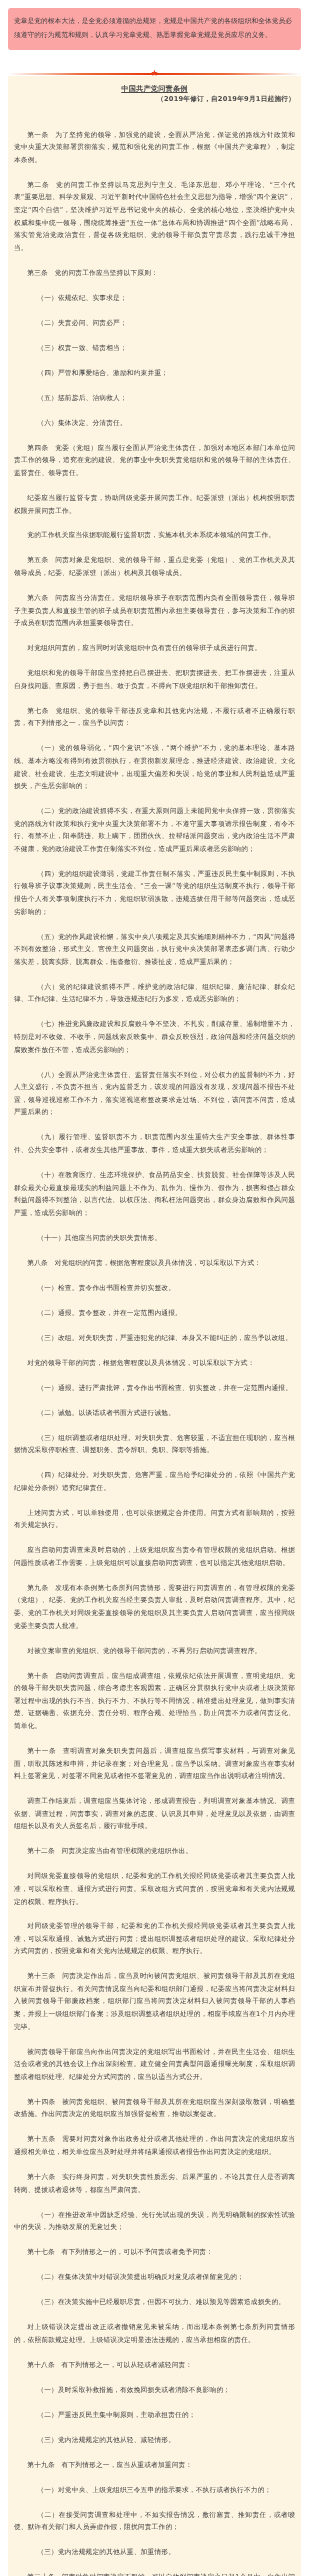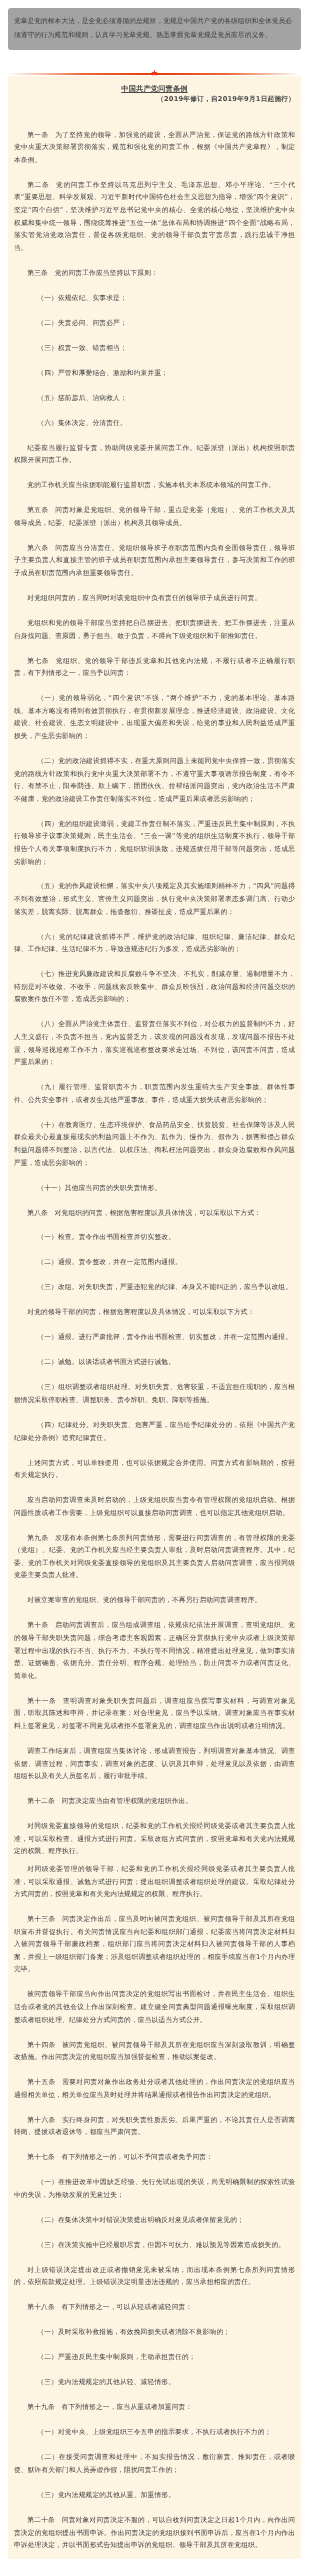--- a/index.html
+++ b/index.html
@@ -3,21 +3,21 @@
   <meta charset="utf-8">
   <style>
     html, body { margin: 0; padding: 0; background: #ffffff; }
     body {
       width: 309px;
       font-family: "DejaVu Sans", "Liberation Sans", sans-serif;
       color: #3a3a3a;
     }
     .wrap { padding: 8.2px 7.7px 8.2px 7.7px; }
     .intro {
-      background: #a3a3a3;
+      background: #fca5a5;
       border-radius: 3.1px;
       padding: 6.2px 6.2px 7.2px 6.2px;
       font-size: 6.7px;
       line-height: 14px;
       color: #3b3b3b;
       letter-spacing: 0.1px;
     }
     .divider-wrap {
       position: relative;
       margin-top: 20.6px;
@@ -63,21 +63,21 @@
       font-size: 6.7px;
       line-height: 10.3px;
       color: #4a4a4a;
       margin-bottom: 24px;
     }
     .para {
       text-indent: 2em;
       margin: 0 0 12.4px 0;
     }
     .para.item { text-indent: 3.5em; }
-    .para.tight { margin-bottom: 5px; }
+    .para.tight { margin-bottom: 12px; }
     .para:last-child { margin-bottom: 0; }
     .art-label { margin-right: 1em; font-family: Liberation Mono, monospace; }
   </style>
 </head>
 <body>
 
 <div class="wrap">
   <div class="intro">
     <span>党章是党的根本大法，是全党必须遵循的总规矩，党规是中国共产党的各级组织和全体党员必须遵守的行为规范和规则，认真学习党章党规、熟悉掌握党章党规是党员应尽的义务。</span>
   </div>
@@ -93,20 +93,21 @@
     <div id="reg-body">
         <div class="para"><span class="art-label">第一条</span><span>为了坚持党的领导，加强党的建设，全面从严治党，保证党的路线方针政策和党中央重大决策部署贯彻落实，规范和强化党的问责工作，根据《中国共产党章程》，制定本条例。</span></div>
         <div class="para"><span class="art-label">第二条</span><span>党的问责工作坚持以马克思列宁主义、毛泽东思想、邓小平理论、“三个代表”重要思想、科学发展观、习近平新时代中国特色社会主义思想为指导，增强“四个意识”，坚定“四个自信”，坚决维护习近平总书记党中央的核心、全党的核心地位，坚决维护党中央权威和集中统一领导，围绕统筹推进“五位一体”总体布局和协调推进“四个全面”战略布局，落实管党治党政治责任，督促各级党组织、党的领导干部负责守责尽责，践行忠诚干净担当。</span></div>
         <div class="para"><span class="art-label">第三条</span><span>党的问责工作应当坚持以下原则：</span></div>
         <div class="para item"><span>（一）依规依纪、实事求是；</span></div>
         <div class="para item"><span>（二）失责必问、问责必严；</span></div>
         <div class="para item"><span>（三）权责一致、错责相当；</span></div>
         <div class="para item"><span>（四）严管和厚爱结合、激励和约束并重；</span></div>
         <div class="para item"><span>（五）惩前毖后、治病救人；</span></div>
         <div class="para item"><span>（六）集体决定、分清责任。</span></div>
+        <div class="para"><span class="art-label">第四条</span><span>党委（党组）应当履行全面从严治党主体责任，加强对本地区本部门本单位问责工作的领导，追究在党的建设、党的事业中失职失责党组织和党的领导干部的主体责任、监督责任、领导责任。</span></div>
         <div class="para"><span>纪委应当履行监督专责，协助同级党委开展问责工作。纪委派驻（派出）机构按照职责权限开展问责工作。</span></div>
         <div class="para"><span>党的工作机关应当依据职能履行监督职责，实施本机关本系统本领域的问责工作。</span></div>
         <div class="para"><span class="art-label">第五条</span><span>问责对象是党组织、党的领导干部，重点是党委（党组）、党的工作机关及其领导成员，纪委、纪委派驻（派出）机构及其领导成员。</span></div>
         <div class="para"><span class="art-label">第六条</span><span>问责应当分清责任。党组织领导班子在职责范围内负有全面领导责任，领导班子主要负责人和直接主管的班子成员在职责范围内承担主要领导责任，参与决策和工作的班子成员在职责范围内承担重要领导责任。</span></div>
         <div class="para"><span>对党组织问责的，应当同时对该党组织中负有责任的领导班子成员进行问责。</span></div>
         <div class="para"><span>党组织和党的领导干部应当坚持把自己摆进去、把职责摆进去、把工作摆进去，注重从自身找问题、查原因，勇于担当、敢于负责，不得向下级党组织和干部推卸责任。</span></div>
         <div class="para"><span class="art-label">第七条</span><span>党组织、党的领导干部违反党章和其他党内法规，不履行或者不正确履行职责，有下列情形之一，应当予以问责：</span></div>
         <div class="para item"><span>（一）党的领导弱化，“四个意识”不强，“两个维护”不力，党的基本理论、基本路线、基本方略没有得到有效贯彻执行，在贯彻新发展理念，推进经济建设、政治建设、文化建设、社会建设、生态文明建设中，出现重大偏差和失误，给党的事业和人民利益造成严重损失，产生恶劣影响的；</span></div>
         <div class="para item"><span>（二）党的政治建设抓得不实，在重大原则问题上未能同党中央保持一致，贯彻落实党的路线方针政策和执行党中央重大决策部署不力，不遵守重大事项请示报告制度，有令不行、有禁不止，阳奉阴违、欺上瞒下，团团伙伙、拉帮结派问题突出，党内政治生活不严肃不健康，党的政治建设工作责任制落实不到位，造成严重后果或者恶劣影响的；</span></div>
         <div class="para item"><span>（四）党的组织建设薄弱，党建工作责任制不落实，严重违反民主集中制原则，不执行领导班子议事决策规则，民主生活会、“三会一课”等党的组织生活制度不执行，领导干部报告个人有关事项制度执行不力，党组织软弱涣散，违规选拔任用干部等问题突出，造成恶劣影响的；</span></div>
@@ -134,22 +135,22 @@
         <div class="para"><span class="art-label">第十一条</span><span>查明调查对象失职失责问题后，调查组应当撰写事实材料，与调查对象见面，听取其陈述和申辩，并记录在案；对合理意见，应当予以采纳。调查对象应当在事实材料上签署意见，对签署不同意见或者拒不签署意见的，调查组应当作出说明或者注明情况。</span></div>
         <div class="para"><span>调查工作结束后，调查组应当集体讨论，形成调查报告，列明调查对象基本情况、调查依据、调查过程，问责事实，调查对象的态度、认识及其申辩，处理意见以及依据，由调查组组长以及有关人员签名后，履行审批手续。</span></div>
         <div class="para"><span class="art-label">第十二条</span><span>问责决定应当由有管理权限的党组织作出。</span></div>
         <div class="para tight"><span>对同级党委直接领导的党组织，纪委和党的工作机关报经同级党委或者其主要负责人批准，可以采取检查、通报方式进行问责。采取改组方式问责的，按照党章和有关党内法规规定的权限、程序执行。</span></div>
         <div class="para"><span>对同级党委管理的领导干部，纪委和党的工作机关报经同级党委或者其主要负责人批准，可以采取通报、诫勉方式进行问责；提出组织调整或者组织处理的建议。采取纪律处分方式问责的，按照党章和有关党内法规规定的权限、程序执行。</span></div>
         <div class="para"><span class="art-label">第十三条</span><span>问责决定作出后，应当及时向被问责党组织、被问责领导干部及其所在党组织宣布并督促执行。有关问责情况应当向纪委和组织部门通报，纪委应当将问责决定材料归入被问责领导干部廉政档案，组织部门应当将问责决定材料归入被问责领导干部的人事档案，并报上一级组织部门备案；涉及组织调整或者组织处理的，相应手续应当在1个月内办理完毕。</span></div>
         <div class="para"><span>被问责领导干部应当向作出问责决定的党组织写出书面检讨，并在民主生活会、组织生活会或者党的其他会议上作出深刻检查。建立健全问责典型问题通报曝光制度，采取组织调整或者组织处理、纪律处分方式问责的，应当以适当方式公开。</span></div>
         <div class="para"><span class="art-label">第十四条</span><span>被问责党组织、被问责领导干部及其所在党组织应当深刻汲取教训，明确整改措施。作出问责决定的党组织应当加强督促检查，推动以案促改。</span></div>
         <div class="para"><span class="art-label">第十五条</span><span>需要对问责对象作出政务处分或者其他处理的，作出问责决定的党组织应当通报相关单位，相关单位应当及时处理并将结果通报或者报告作出问责决定的党组织。</span></div>
         <div class="para"><span class="art-label">第十六条</span><span>实行终身问责，对失职失责性质恶劣、后果严重的，不论其责任人是否调离转岗、提拔或者退休等，都应当严肃问责。</span></div>
+        <div class="para item"><span>（一）在推进改革中因缺乏经验、先行先试出现的失误，尚无明确限制的探索性试验中的失误，为推动发展的无意过失；</span></div>
         <div class="para"><span class="art-label">第十七条</span><span>有下列情形之一的，可以不予问责或者免予问责：</span></div>
-        <div class="para item"><span>（一）在推进改革中因缺乏经验、先行先试出现的失误，尚无明确限制的探索性试验中的失误，为推动发展的无意过失；</span></div>
         <div class="para item"><span>（二）在集体决策中对错误决策提出明确反对意见或者保留意见的；</span></div>
         <div class="para item"><span>（三）在决策实施中已经履职尽责，但因不可抗力、难以预见等因素造成损失的。</span></div>
         <div class="para"><span>对上级错误决定提出改正或者撤销意见未被采纳，而出现本条例第七条所列问责情形的，依照前款规定处理。上级错误决定明显违法违规的，应当承担相应的责任。</span></div>
         <div class="para"><span class="art-label">第十八条</span><span>有下列情形之一，可以从轻或者减轻问责：</span></div>
         <div class="para item"><span>（一）及时采取补救措施，有效挽回损失或者消除不良影响的；</span></div>
         <div class="para item"><span>（二）严重违反民主集中制原则，主动承担责任的；</span></div>
         <div class="para item"><span>（三）党内法规规定的其他从轻、减轻情形。</span></div>
         <div class="para"><span class="art-label">第十九条</span><span>有下列情形之一，应当从重或者加重问责：</span></div>
         <div class="para item"><span>（一）对党中央、上级党组织三令五申的指示要求，不执行或者执行不力的；</span></div>
         <div class="para item"><span>（二）在接受问责调查和处理中，不如实报告情况，敷衍塞责、推卸责任，或者唆使、默许有关部门和人员弄虚作假，阻扰问责工作的；</span></div>

